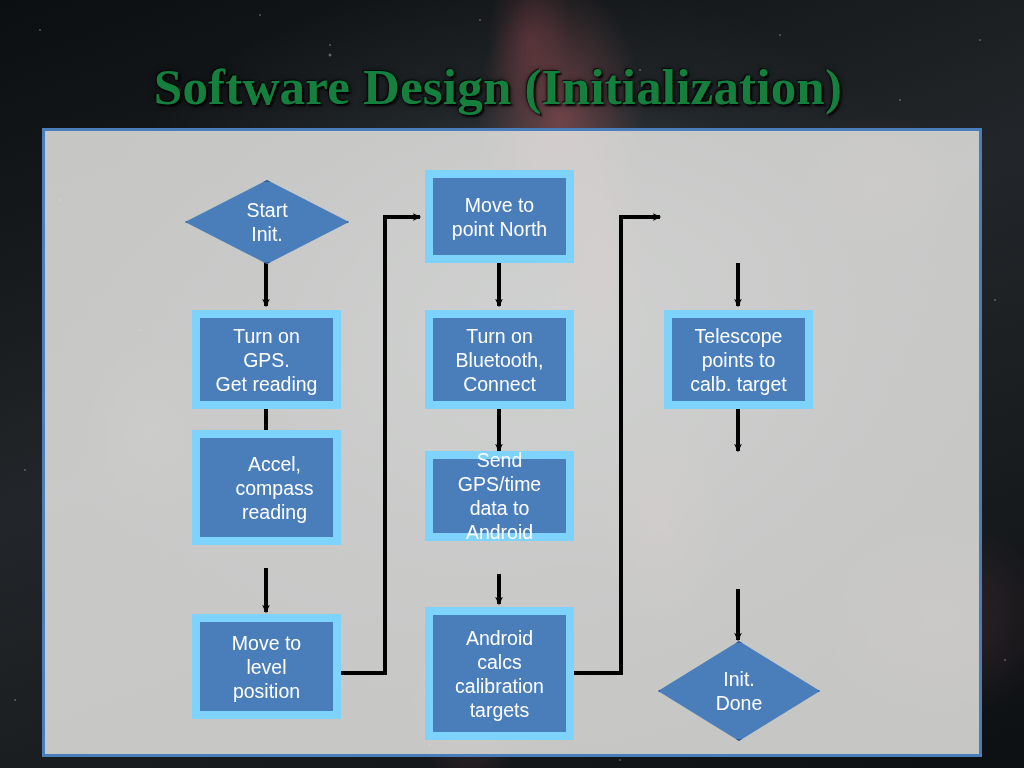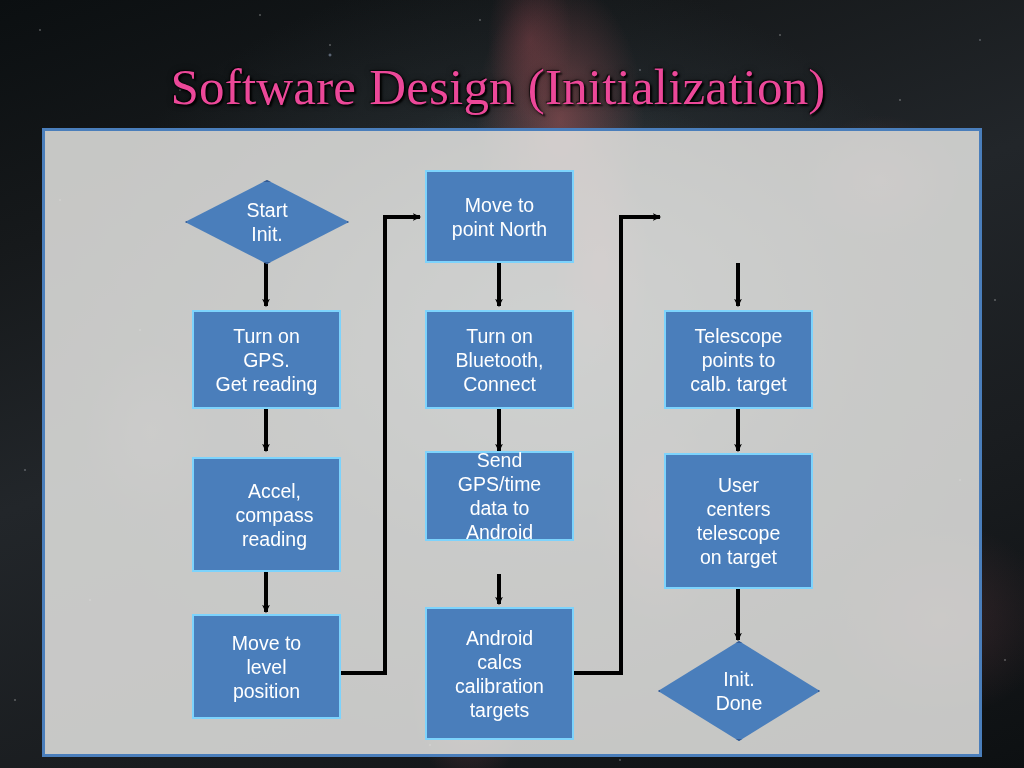--- a/index.html
+++ b/index.html
@@ -50,21 +50,21 @@
       radial-gradient(1px 1px at 1005px 660px,#fff,transparent),
       radial-gradient(1px 1px at 430px 745px,#fff,transparent),
       radial-gradient(1px 1px at 620px 760px,#eef3ff,transparent),
       radial-gradient(1px 1px at 260px 15px,#fff,transparent);
     background-repeat:no-repeat;
   }
   
   #title{
     position:absolute;left:0;top:58px;width:996px;text-align:center;
     font-family:"Liberation Serif", serif;
-    font-size:51px;font-weight:400;color:#ec4899;letter-spacing:.2px;
+    font-size:51px;font-weight:700;color:#15803d;letter-spacing:.2px;
     text-shadow:2px 2px 2px rgba(0,0,0,.95), -1px -1px 1px rgba(0,0,0,.7), 0 0 6px rgba(0,0,0,.6);
     white-space:nowrap;
   }
   
   #panel{
     position:absolute;left:42px;top:128px;width:940px;height:629px;
     background:rgba(228,228,226,.86);
     border:3px solid #4a7ebb;
     box-sizing:border-box;
   }
@@ -73,21 +73,21 @@
     position:absolute;
     display:flex;align-items:center;justify-content:center;
     text-align:center;color:#ffffff;
     font-family:"Liberation Sans", sans-serif;
     font-size:19.5px;line-height:24px;
     box-sizing:border-box;
     z-index:3;
   }
   .node.box{
     background:#4a7ebb;
-    border:2px solid #7dd3fc;
+    border:8px solid #7dd3fc;
   }
   .node.diamond{
     background:transparent;border:none;
   }
   .node.diamond .dshape{
     position:absolute;inset:0;
     background:#4a7ebb;
     border:2px solid #345a92;
     box-sizing:border-box;
     clip-path:polygon(50% 0%, 100% 50%, 50% 100%, 0% 50%);
@@ -136,21 +136,21 @@
 
   <div class="node diamond" style="left:185px;top:180px;width:164px;height:84px;">
     <span class="dshape"></span>
     <span class="dtext">Start<br>Init.</span>
   </div>
 
   <div class="node box" style="left:192px;top:310px;width:149px;height:99px;">
     <span>Turn on<br>GPS.<br>Get reading</span>
   </div>
 
-  <div class="node box" style="left:192px;top:457px;width:149px;height:115px;padding-left:16px;">
+  <div class="node box" style="left:192px;top:430px;width:149px;height:115px;padding-left:16px;">
     <span>Accel,<br>compass<br>reading</span>
   </div>
 
   <div class="node box" style="left:192px;top:614px;width:149px;height:105px;">
     <span>Move to<br>level<br>position</span>
   </div>
 
   <div class="node box" style="left:425px;top:170px;width:149px;height:93px;">
     <span>Move to<br>point North</span>
   </div>
@@ -165,22 +165,19 @@
 
   <div class="node box" style="left:425px;top:607px;width:149px;height:133px;">
     <span>Android<br>calcs<br>calibration<br>targets</span>
   </div>
 
 
   <div class="node box" style="left:664px;top:310px;width:149px;height:99px;">
     <span>Telescope<br>points to<br>calb. target</span>
   </div>
 
-  <div class="node box" style="left:664px;top:453px;width:149px;height:136px;">
-    <span>User<br>centers<br>telescope<br>on target</span>
-  </div>
 
   <div class="node diamond" style="left:658px;top:641px;width:162px;height:100px;">
     <span class="dshape"></span>
     <span class="dtext">Init.<br>Done</span>
   </div>
 
 </div>
 
 </body></html>

